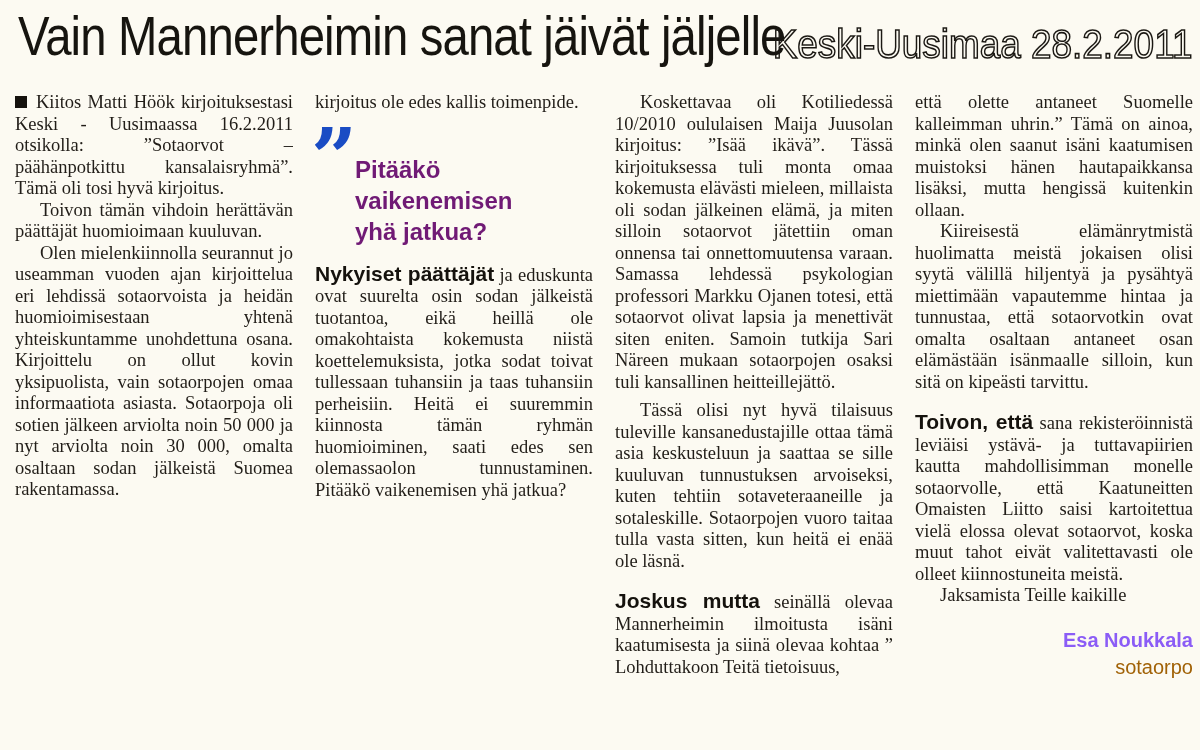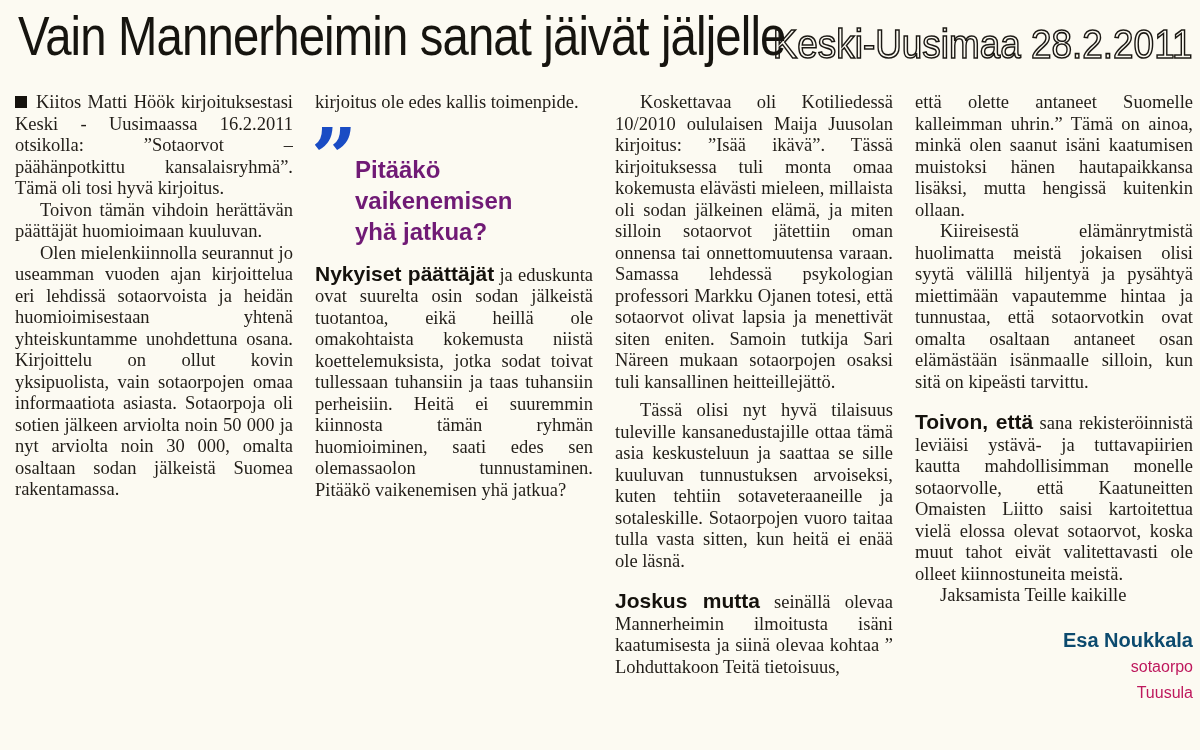--- a/index.html
+++ b/index.html
@@ -78,22 +78,22 @@
     font-weight: bold; font-size: 24px; line-height: 31px;
     color: #701a75; max-width: 178px;
   }
 
   
   .signature {
     margin-top: 20px;
     text-align: right;
     font-family: "Liberation Sans", sans-serif;
   }
-  .sig-name { font-weight: bold; font-size: 20px; color: #0c4a6e; line-height: 27px; }
-  .sig-role, .sig-city { font-size: 16px; color: #be185d; line-height: 26px; }
+  .sig-name { font-weight: bold; font-size: 20px; color: #8b5cf6; line-height: 27px; }
+  .sig-role, .sig-city { font-size: 20px; color: #a16207; line-height: 26px; }
 </style>
 </head>
 <body>
 
 <div class="header">
   <h1 class="headline">Vain Mannerheimin sanat jäivät jäljelle</h1>
   <div class="source">Keski-Uusimaa 28.2.2011</div>
 </div>
 
 <div class="cols">
@@ -120,17 +120,16 @@
   </div>
 
   <div class="col">
     <p class="noindent">että olette antaneet Suomelle kalleimman uhrin.” Tämä on ainoa, minkä olen saanut isäni kaatumisen muistoksi hänen hautapaikkansa lisäksi, mutta hengissä kuitenkin ollaan.</p>
     <p>Kiireisestä elämänrytmistä huolimatta meistä jokaisen olisi syytä välillä hiljentyä ja pysähtyä miettimään vapautemme hintaa ja tunnustaa, että sotaorvotkin ovat omalta osaltaan antaneet osan elämästään isänmaalle silloin, kun sitä on kipeästi tarvittu.</p>
     <p class="noindent gap-md"><span class="lead">Toivon, että</span><span> sana rekisteröinnistä leviäisi ystävä- ja tuttavapiirien kautta mahdollisimman monelle sotaorvolle, että Kaatuneitten Omaisten Liitto saisi kartoitettua vielä elossa olevat sotaorvot, koska muut tahot eivät valitettavasti ole olleet kiinnostuneita meistä.</span></p>
     <p>Jaksamista Teille kaikille</p>
     <div class="signature">
       <div class="sig-name">Esa Noukkala</div>
       <div class="sig-role">sotaorpo</div>
-      <div class="sig-city">Tuusula</div>
     </div>
   </div>
 
 </div>
 
 </body></html>

